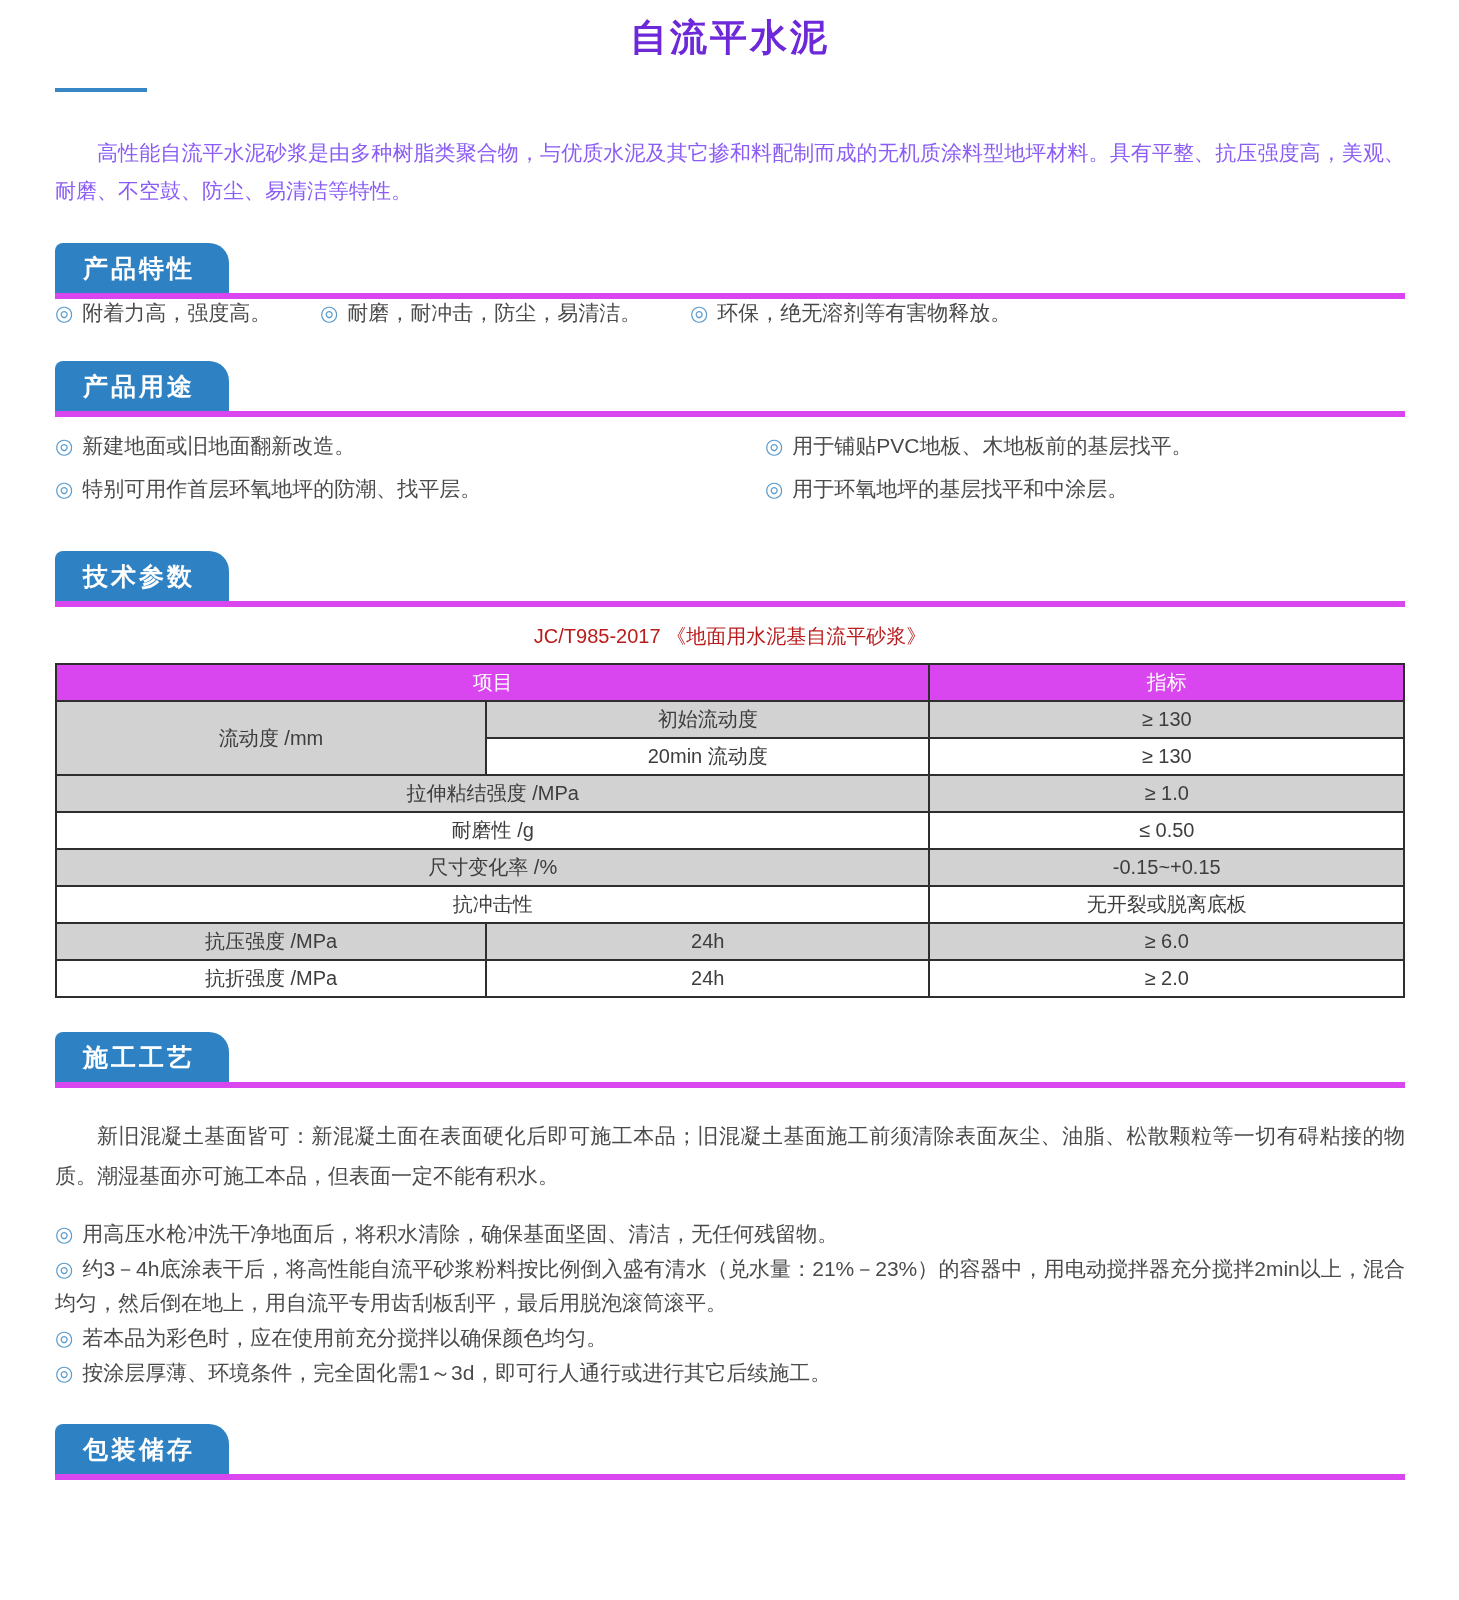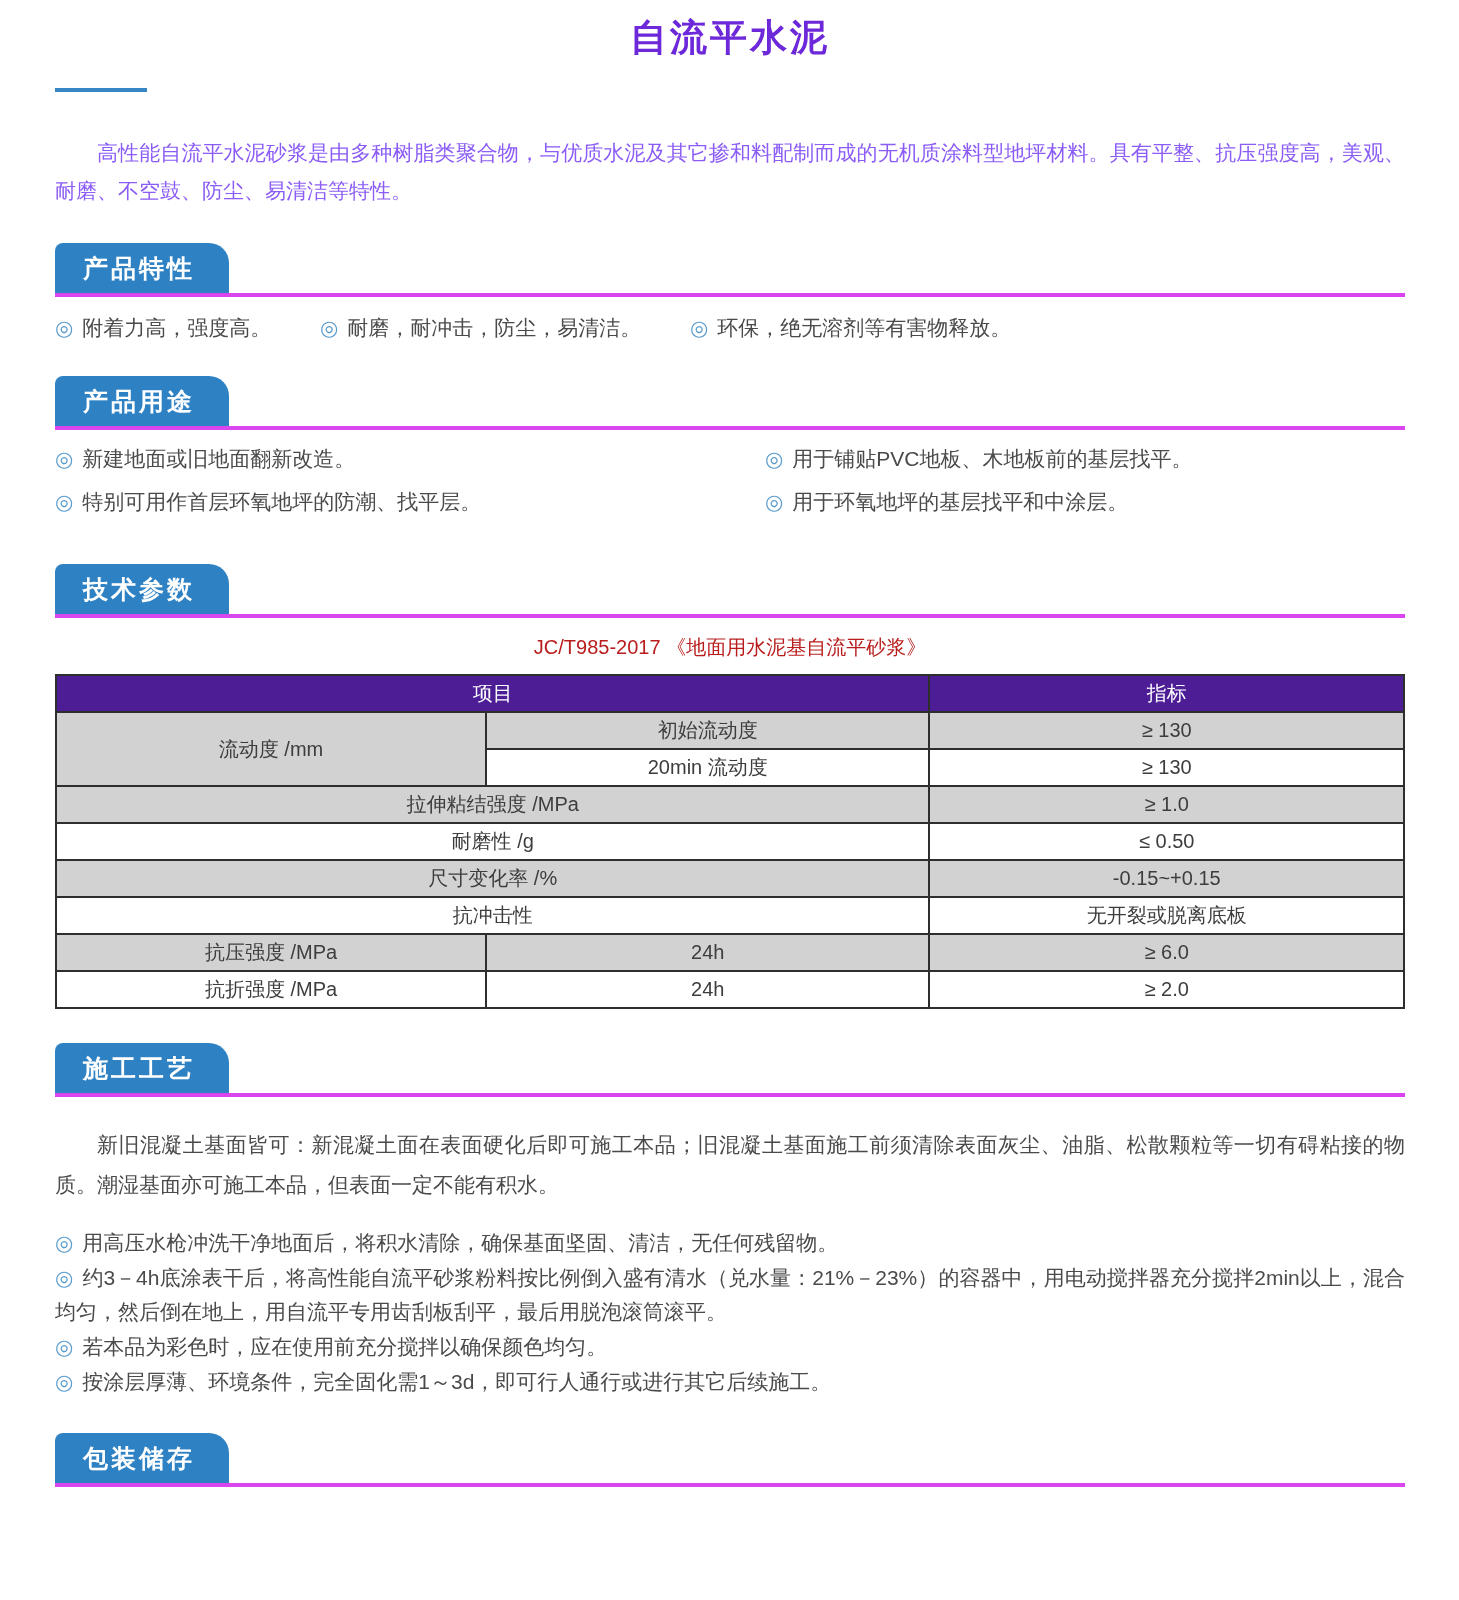--- a/index.html
+++ b/index.html
@@ -19,33 +19,33 @@
   .title-dash { width:92px; height:4px; background:#3787c7; margin-top:28px; }
 
   
   .intro {
     margin-top:42px; font-size:21px; line-height:1.78;
     text-indent:2em; text-align:justify; color:#8b5cf6;
   }
 
   
   .section { margin-top:34px; }
-  .section-head { border-bottom:4px solid #d946ef; font-size:0; }
+  .section-head { border-bottom:6px solid #d946ef; font-size:0; }
   .badge {
     display:inline-block; background:#2e82c4; color:#ffffff;
     font-size:25px; font-weight:bold; letter-spacing:3px;
     padding:9px 34px 8px 28px;
     border-radius:8px 20px 0 0;
   }
 
   
   .bullet { color:#5b9ccd; margin-right:9px; font-size:21px; }
   .line-item { font-size:21px; color:#4a4a4a; line-height:1.35; }
 
-  .feature-row { display:flex; margin-top:17px; }
+  .feature-row { display:flex; }
   .feature-row .f1 { width:265px; }
   .feature-row .f2 { width:370px; }
 
   .uses-row { display:flex; margin-top:15px; }
   .uses-col-left { width:710px; }
   .uses-list { margin:0; padding:0; }
   .uses-list .line-item { margin-bottom:14px; }
 
   
   .table-caption {
@@ -54,21 +54,21 @@
   }
   table.spec {
     width:100%; border-collapse:collapse; table-layout:fixed;
     font-size:20px; color:#3d3d3d;
   }
   table.spec th, table.spec td {
     border:2px solid #2e2e2e; text-align:center;
     height:35px; padding:0; font-weight:normal;
     overflow:hidden; white-space:nowrap;
   }
-  table.spec thead th { background:#4c1d95; color:#ffffff; font-size:20px; }
+  table.spec thead th { background:#d946ef; color:#ffffff; font-size:20px; }
   td.g { background:#d2d2d2; }
   td.w { background:#ffffff; }
 
   
   .process-para {
     margin-top:28px; font-size:21px; line-height:1.9;
     text-indent:2em; text-align:justify; color:#4a4a4a;
   }
   .process-list .line-item {
     margin-top:0; text-align:justify; line-height:1.65;

